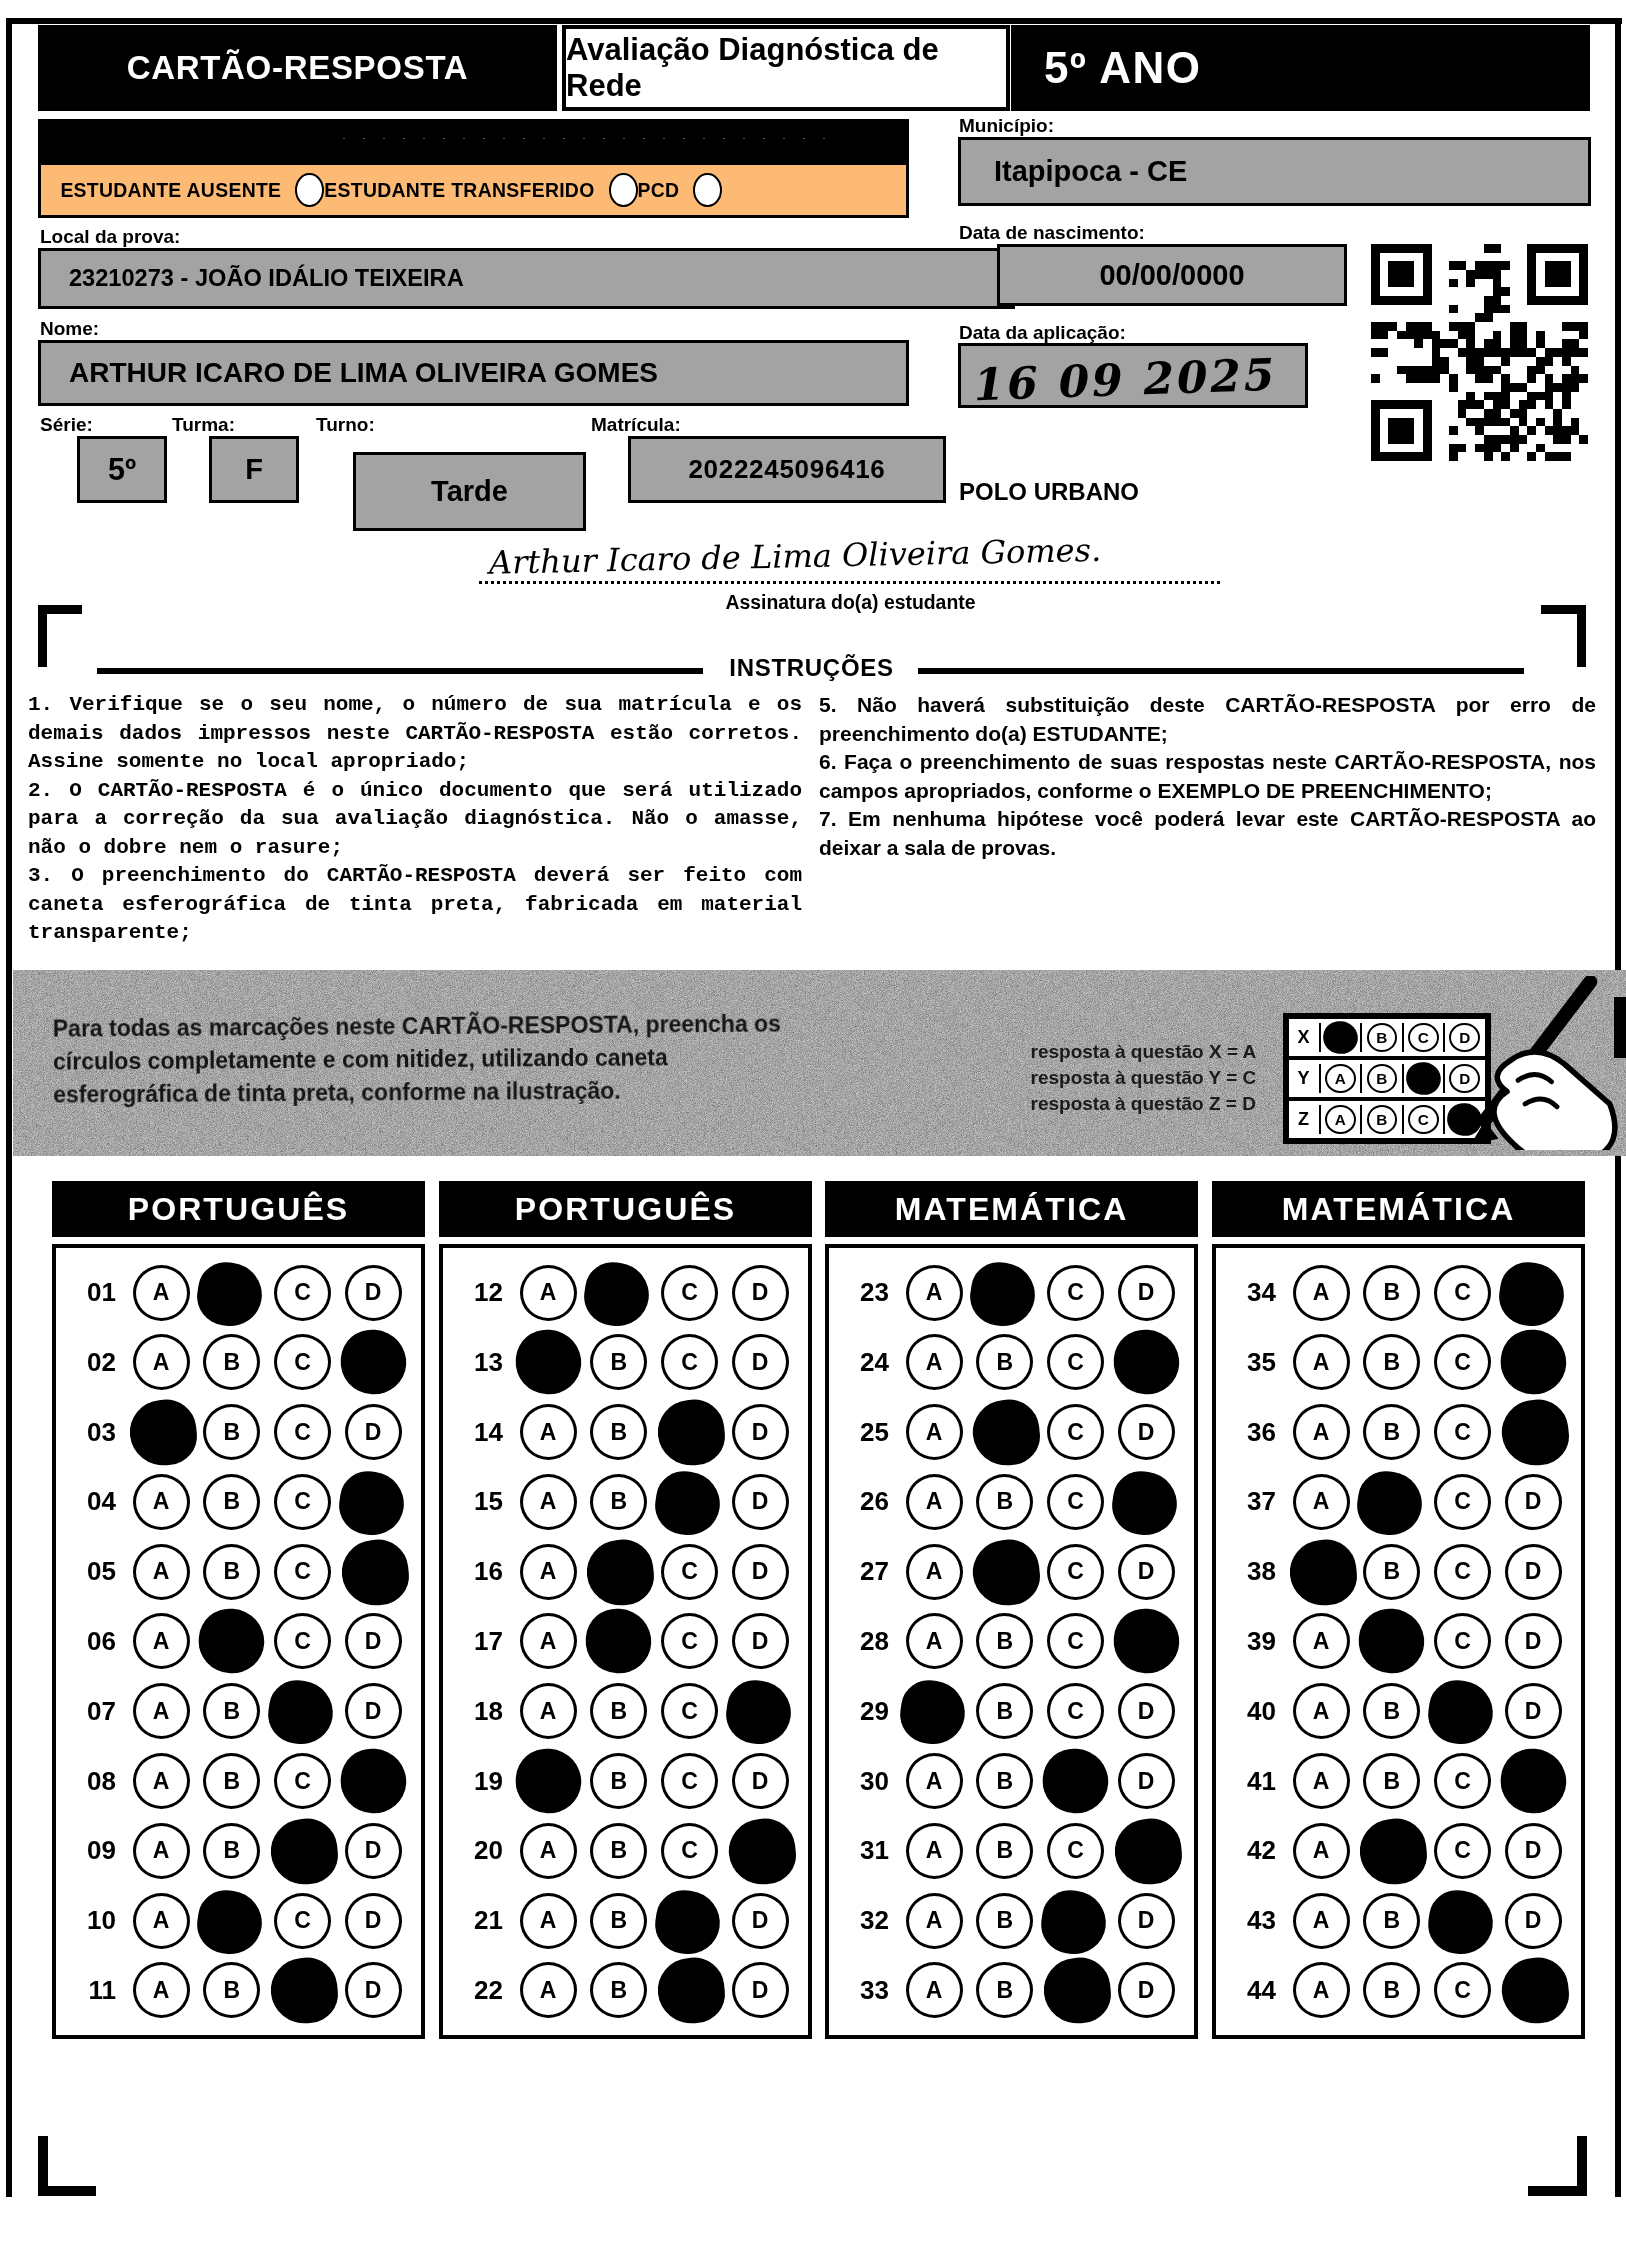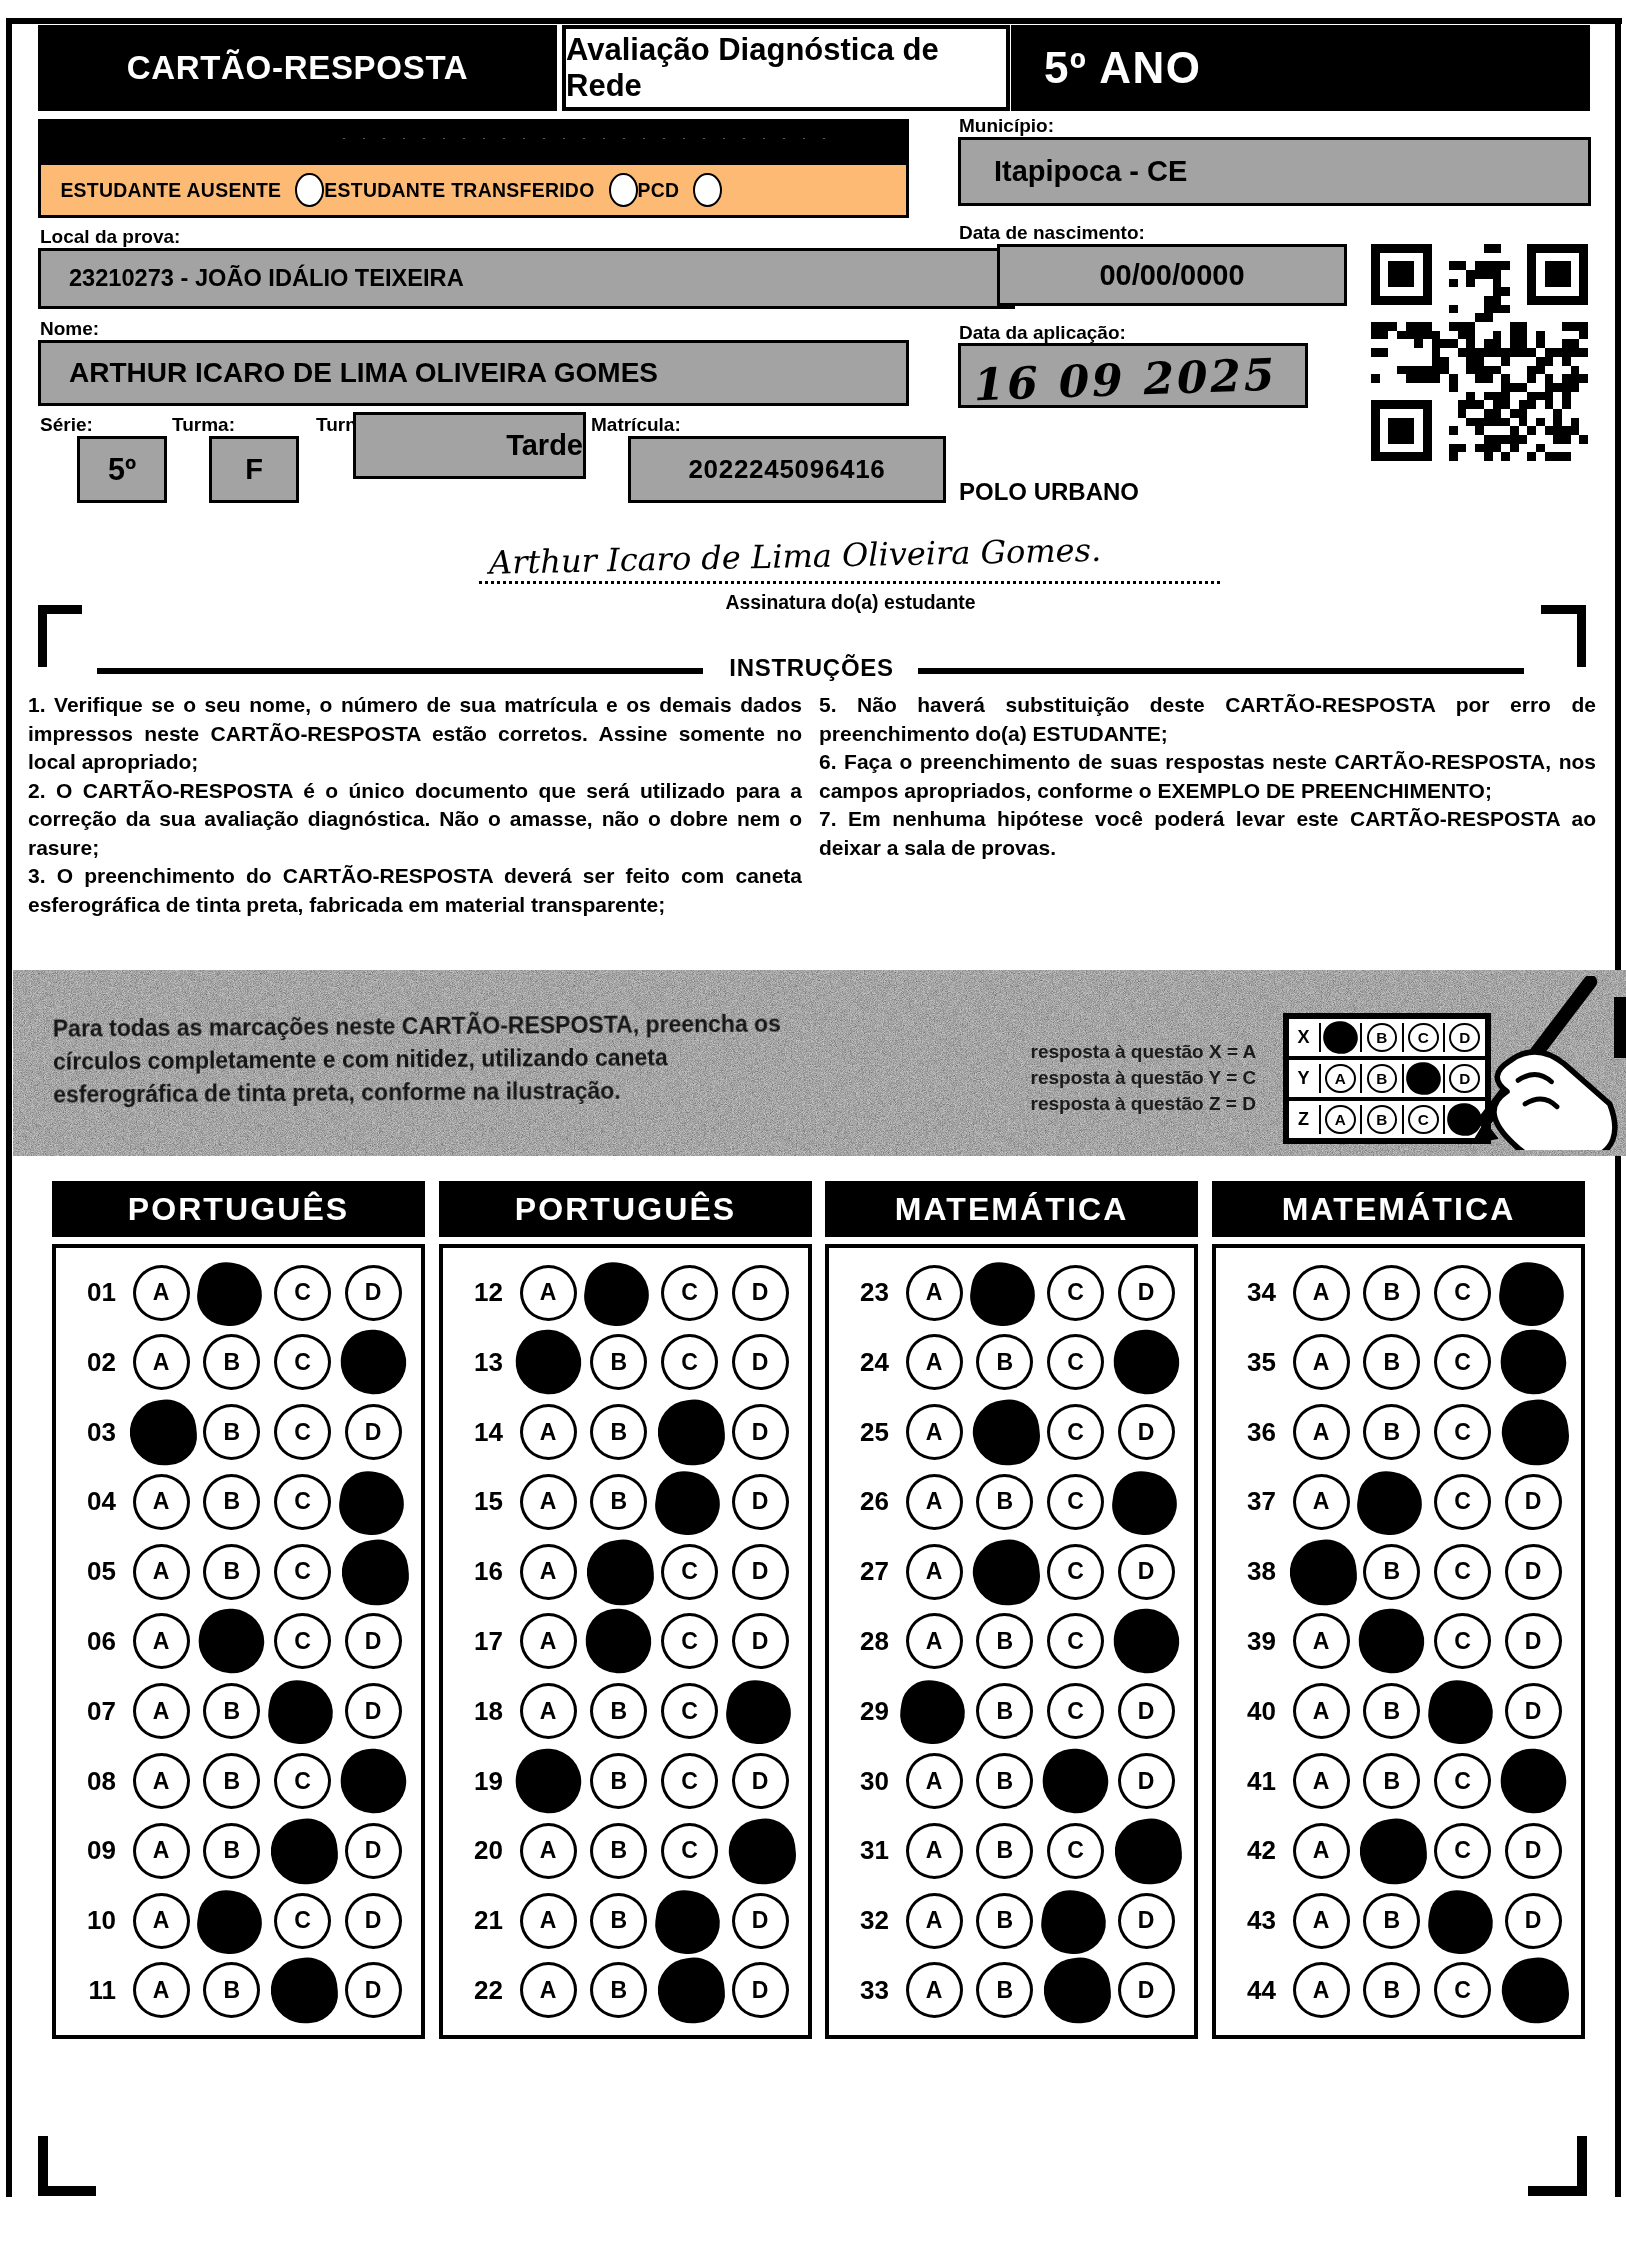--- a/index.html
+++ b/index.html
@@ -110,21 +110,21 @@
 <div class="field-label" style="left:172px;top:414px;">Turma:</div>
 <div class="field-label" style="left:316px;top:414px;">Turno:</div>
 <div class="field-label" style="left:591px;top:414px;">Matrícula:</div>
 
 <div class="fbox center" style="left:38px;top:436px;width:90px;height:67px;box-sizing:border-box;">
   <span style="font-size:30.5px;font-weight:bold;">5º</span>
 </div>
 <div class="fbox center" style="left:170px;top:436px;width:90px;height:67px;box-sizing:border-box;">
   <span style="font-size:29px;font-weight:bold;">F</span>
 </div>
-<div class="fbox center" style="left:314px;top:412px;width:233px;height:67px;box-sizing:border-box;justify-content:flex-end;">
+<div class="fbox center" style="left:314px;top:452px;width:233px;height:79px;box-sizing:border-box;">
   <span style="font-size:29px;font-weight:bold;">Tarde</span>
 </div>
 <div class="fbox center" style="left:589px;top:436px;width:318px;height:67px;box-sizing:border-box;">
   <span style="font-size:26px;font-weight:bold;letter-spacing:0.7px;">2022245096416</span>
 </div>
 
 <div class="field-label" style="left:959px;top:115px;">Município:</div>
 <div class="fbox" style="left:958px;top:137px;width:633px;height:69px;box-sizing:border-box;">
   <span style="font-size:29px;font-weight:bold;padding-left:33px;">Itapipoca - CE</span>
 </div>
@@ -346,21 +346,21 @@
 <div class="abs bold" style="left:698px;top:591px;width:305px;text-align:center;font-size:19.4px;">Assinatura do(a) estudante</div>
 
 <div class="mark" style="left:38px;top:605px;width:9px;height:62px;"></div>
 <div class="mark" style="left:38px;top:605px;width:44px;height:9px;"></div>
 <div class="mark" style="left:1541px;top:605px;width:44px;height:9px;"></div>
 <div class="mark" style="left:1577px;top:605px;width:9px;height:62px;"></div>
 
 <div class="rule" style="left:97px;top:668px;width:606px;height:6.2px;"></div>
 <div class="instr-title" style="left:704px;top:654px;width:215px;">INSTRUÇÕES</div>
 <div class="rule" style="left:918px;top:668px;width:606px;height:6.2px;"></div>
-<div class="instr-col" id="instr-left" style="left:28px;top:691px;width:774px;">
+<div class="instr-col" id="instr-left" style="left:28px;top:691px;width:774px;font-family:Liberation Mono, monospace;">
     <p>1. Verifique se o seu nome, o número de sua matrícula e os demais dados impressos neste CARTÃO-RESPOSTA estão corretos. Assine somente no local apropriado;</p>
     <p>2. O CARTÃO-RESPOSTA é o único documento que será utilizado para a correção da sua avaliação diagnóstica. Não o amasse, não o dobre nem o rasure;</p>
     <p>3. O preenchimento do CARTÃO-RESPOSTA deverá ser feito com caneta esferográfica de tinta preta, fabricada em material transparente;</p>
   </div>
 <div class="instr-col" id="instr-right" style="left:819px;top:691px;width:777px;">
     <p>5. Não haverá substituição deste CARTÃO-RESPOSTA por erro de preenchimento do(a) ESTUDANTE;</p>
     <p>6. Faça o preenchimento de suas respostas neste CARTÃO-RESPOSTA, nos campos apropriados, conforme o EXEMPLO DE PREENCHIMENTO;</p>
     <p>7. Em nenhuma hipótese você poderá levar este CARTÃO-RESPOSTA ao deixar a sala de provas.</p>
   </div>
 

